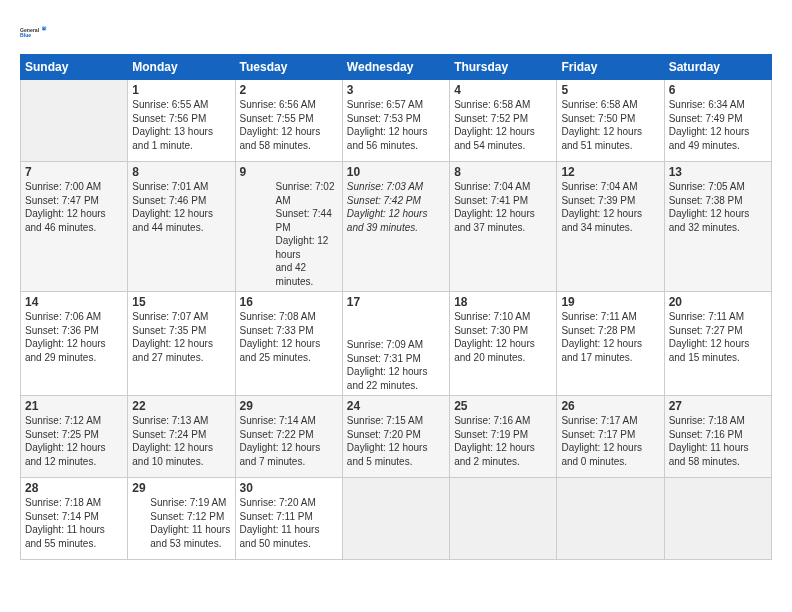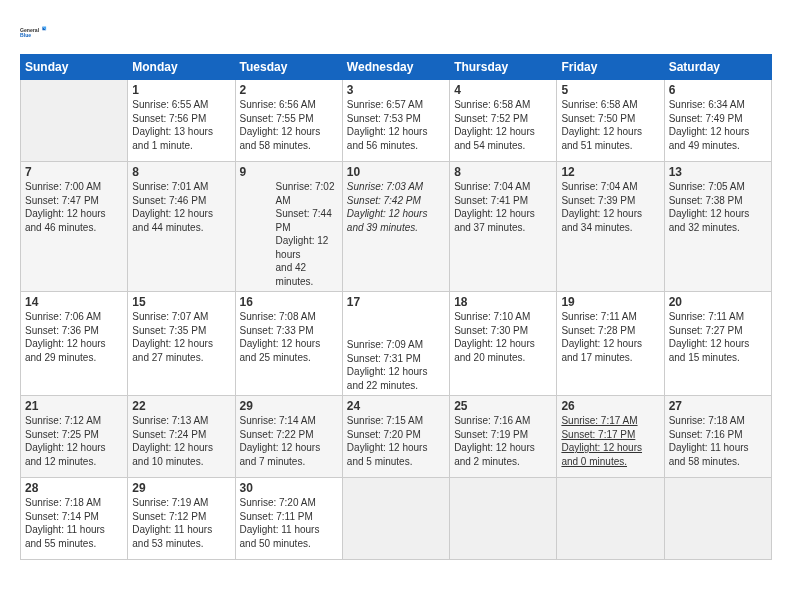--- a/index.html
+++ b/index.html
@@ -302,21 +302,21 @@
           </td>
           <td>
             <div class="day-number">25</div>
             <div class="day-info" style="white-space: pre-line;">Sunrise: 7:16 AM
 Sunset: 7:19 PM
 Daylight: 12 hours
 and 2 minutes.</div>
           </td>
           <td>
             <div class="day-number">26</div>
-            <div class="day-info" style="white-space: pre-line; text-decoration: underline;">Sunrise: 7:17 AM
+            <div class="day-info" style="white-space: pre-line;">Sunrise: 7:17 AM
 Sunset: 7:17 PM
 Daylight: 12 hours
 and 0 minutes.</div>
           </td>
           <td>
             <div class="day-number">27</div>
             <div class="day-info" style="white-space: pre-line;">Sunrise: 7:18 AM
 Sunset: 7:16 PM
 Daylight: 11 hours
 and 58 minutes.</div>
@@ -325,21 +325,21 @@
         <tr>
           <td>
             <div class="day-number">28</div>
             <div class="day-info" style="white-space: pre-line;">Sunrise: 7:18 AM
 Sunset: 7:14 PM
 Daylight: 11 hours
 and 55 minutes.</div>
           </td>
           <td>
             <div class="day-number">29</div>
-            <div class="day-info" style="white-space: pre-line;">Sunrise: 7:19 AM
+            <div class="day-info" style="white-space: pre-line; margin-left: 18px;">Sunrise: 7:19 AM
 Sunset: 7:12 PM
 Daylight: 11 hours
 and 53 minutes.</div>
           </td>
           <td>
             <div class="day-number">30</div>
             <div class="day-info" style="white-space: pre-line;">Sunrise: 7:20 AM
 Sunset: 7:11 PM
 Daylight: 11 hours
 and 50 minutes.</div>

